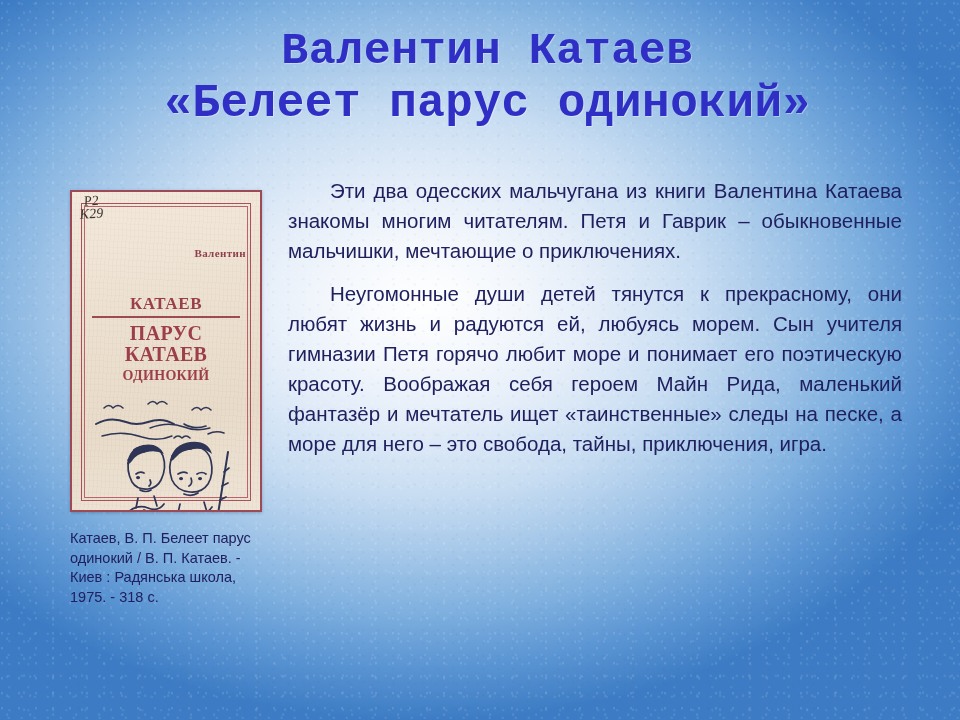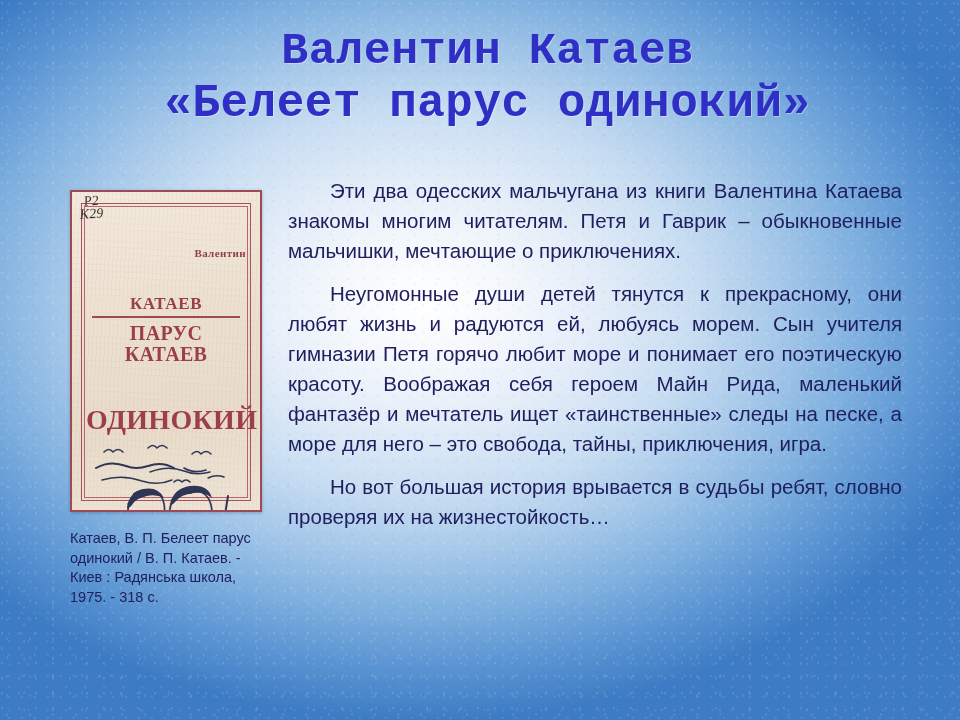--- a/index.html
+++ b/index.html
@@ -187,21 +187,21 @@
     margin: 4px 6px 5px 6px;
   }
   .cov-title {
     color: #9c3f4a;
     font-family: "Liberation Serif", serif;
     font-weight: bold;
     font-size: 20px;
     line-height: 21px;
     letter-spacing: .3px;
   }
-  .cov-title .t3 { font-size: 28px; margin-top: 44px; }
+  .cov-title .t3 { font-size: 14px; }
 
   #cover-illustration {
     margin-top: 8px;
   }
 
   #cover-caption {
     margin-top: 17px;
     width: 200px;
     color: #20205f;
     font-family: "Liberation Sans", sans-serif;
@@ -336,16 +336,15 @@
       </div>
     </div>
 
     <div id="cover-caption">Катаев, В. П. Белеет парус одинокий  / В. П. Катаев. - Киев : Радянська школа, 1975. - 318 с.</div>
 
   </div>
 
   <div id="body-column">
     <p class="para">Эти два одесских мальчугана из книги Валентина Катаева знакомы многим читателям. Петя и Гаврик – обыкновенные мальчишки, мечтающие о приключениях.</p>
     <p class="para">Неугомонные души детей тянутся к прекрасному, они любят жизнь и радуются ей, любуясь морем. Сын учителя гимназии Петя горячо любит море и понимает его поэтическую красоту. Воображая себя героем Майн Рида, маленький фантазёр и мечтатель ищет «таинственные» следы на песке, а море для него – это свобода, тайны, приключения, игра.</p>
-    <p class="para">Но вот большая история врывается в судьбы ребят, словно проверяя их на жизнестойкость…</p>
   </div>
 
 </div>
 
 </body></html>

